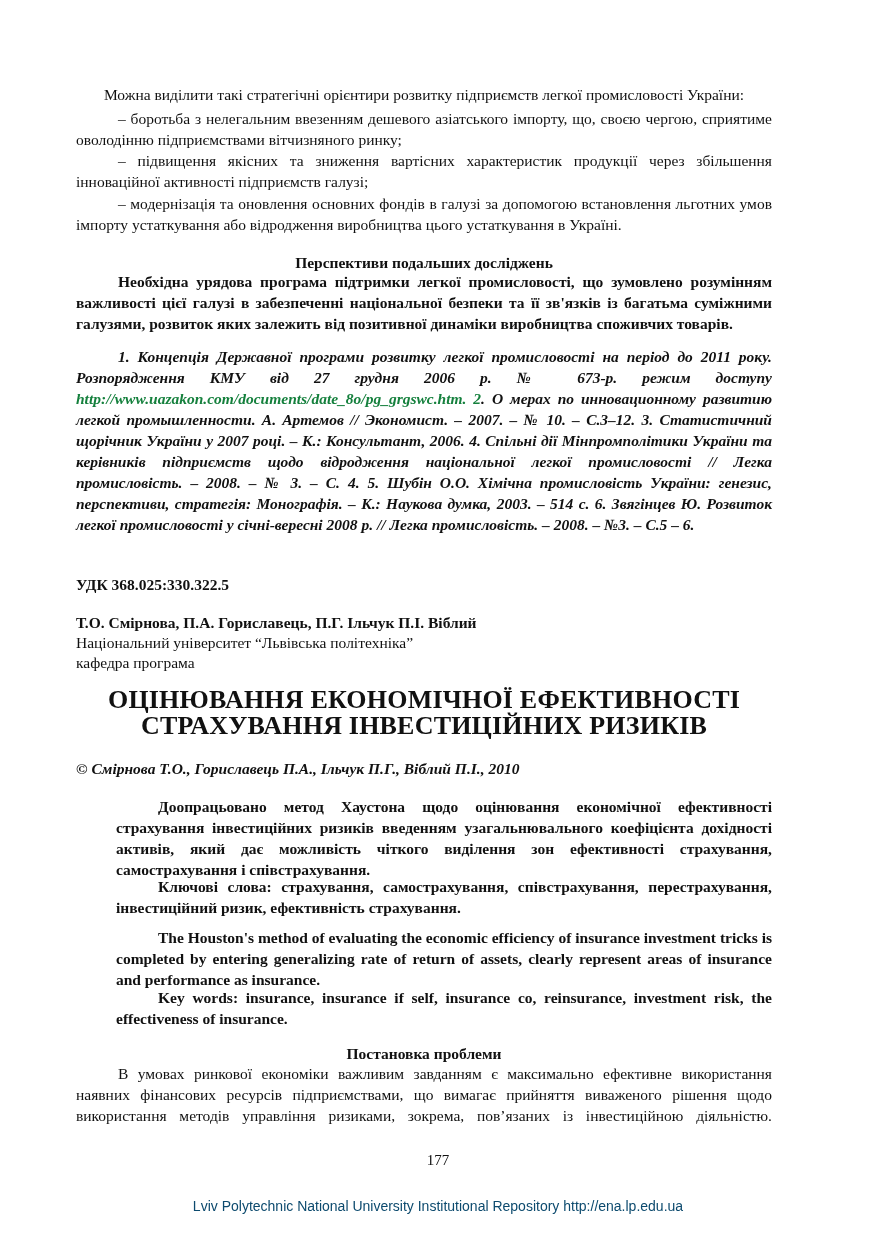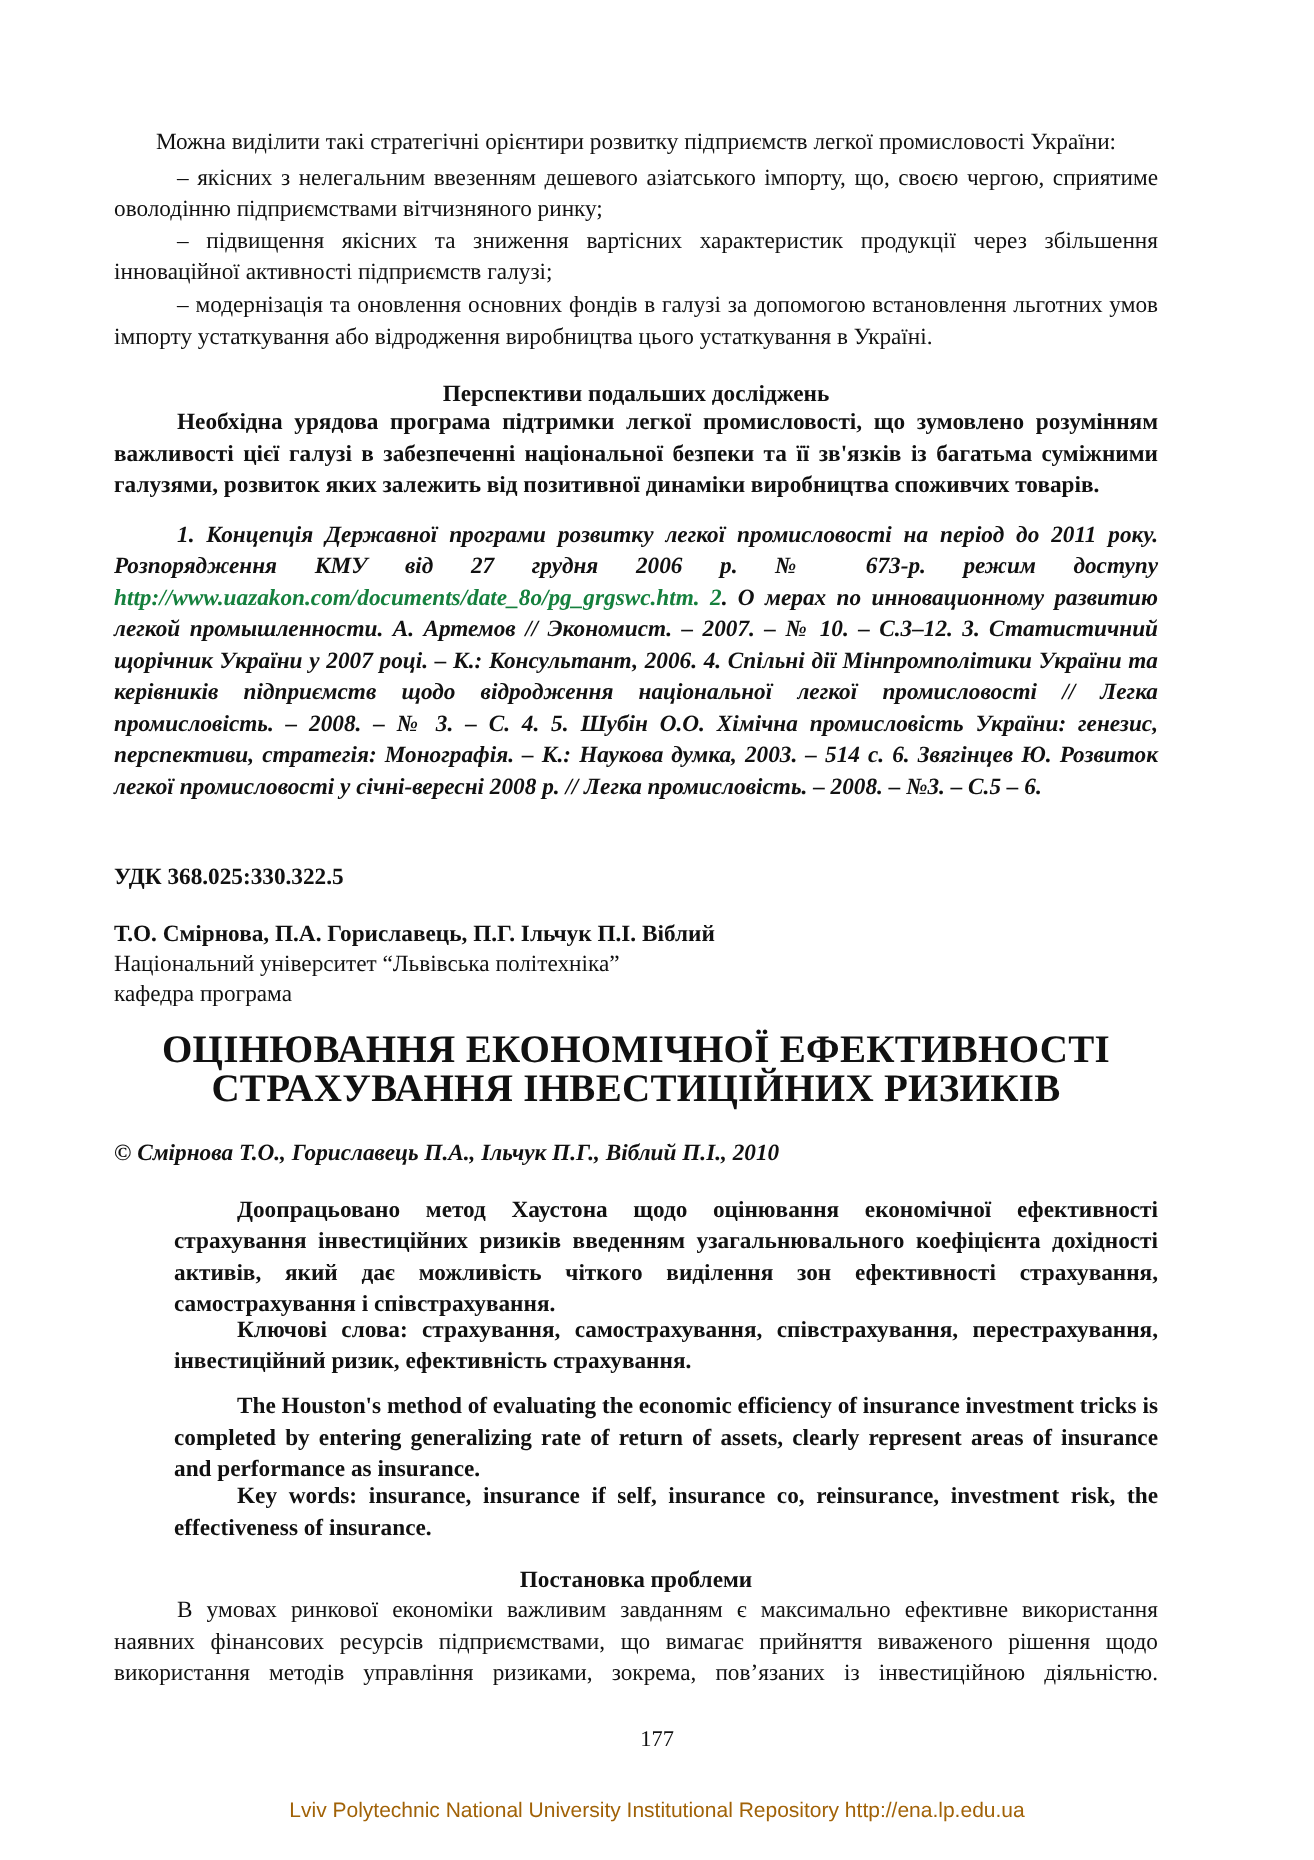--- a/index.html
+++ b/index.html
@@ -38,36 +38,36 @@
     .title {
       font-size: 26px;
       line-height: 27px;
       font-weight: bold;
       text-align: center;
       letter-spacing: 0.2px;
     }
     .footer-repo {
       font-family: "Liberation Sans", sans-serif;
       font-size: 14px;
-      color: #a16207;
+      color: #0c4a6e;
       text-align: center;
     }
     .page-num {
       font-size: 15px;
       text-align: center;
     }
   </style>
 </head>
 <body>
 
 <div class="page">
 
   <p class="para center abs" style="top:84px; left:0; width:696px; font-size:15.5px;">Можна виділити такі стратегічні орієнтири розвитку підприємств легкої промисловості України:</p>
 
-  <p class="para indent abs" style="top:108px; left:0; width:696px;">– якісних з нелегальним ввезенням дешевого азіатського імпорту, що, своєю чергою, сприятиме оволодінню підприємствами вітчизняного ринку;</p>
+  <p class="para indent abs" style="top:108px; left:0; width:696px;">– боротьба з нелегальним ввезенням дешевого азіатського імпорту, що, своєю чергою, сприятиме оволодінню підприємствами вітчизняного ринку;</p>
 
   <p class="para indent abs" style="top:150px; left:0; width:696px;">– підвищення якісних та зниження вартісних характеристик продукції через збільшення інноваційної активності підприємств галузі;</p>
 
   <p class="para indent abs" style="top:193px; left:0; width:696px;">– модернізація та оновлення основних фондів в галузі за допомогою встановлення льготних умов імпорту устаткування або відродження виробництва цього устаткування в Україні.</p>
 
   <p class="para center bold abs" style="top:252px; left:0; width:696px;">Перспективи подальших досліджень</p>
 
   <p class="para indent bold abs" style="top:271px; left:0; width:696px;">Необхідна урядова програма підтримки легкої промисловості, що зумовлено розумінням важливості цієї галузі в забезпеченні національної безпеки та її зв'язків із багатьма суміжними галузями, розвиток яких залежить від позитивної динаміки виробництва споживчих товарів.</p>
 
   <p class="para indent italic bold abs" style="top:346px; left:0; width:696px; font-weight:bold;"><span>1. Концепція Державної програми розвитку легкої промисловості на період до 2011 року. Розпорядження КМУ від 27 грудня 2006 р. № 673-р. режим доступу </span><a class="link">http://www.uazakon.com/documents/date_8o/pg_grgswc.htm. 2</a><span>. О мерах по инновационному развитию легкой промышленности. А. Артемов // Экономист. – 2007. – № 10. – С.3–12. 3. Статистичний щорічник України у 2007 році. – К.: Консультант, 2006. 4. Спільні дії Мінпромполітики України та керівників підприємств щодо відродження національної легкої промисловості // Легка промисловість. – 2008. – № 3. – С. 4. 5. Шубін О.О. Хімічна промисловість України: генезис, перспективи, стратегія: Монографія. – К.: Наукова думка, 2003. – 514 с. 6. Звягінцев Ю. Розвиток легкої промисловості у січні-вересні 2008 р. // Легка промисловість. – 2008. – №3. – С.5 – 6.</span></p>

